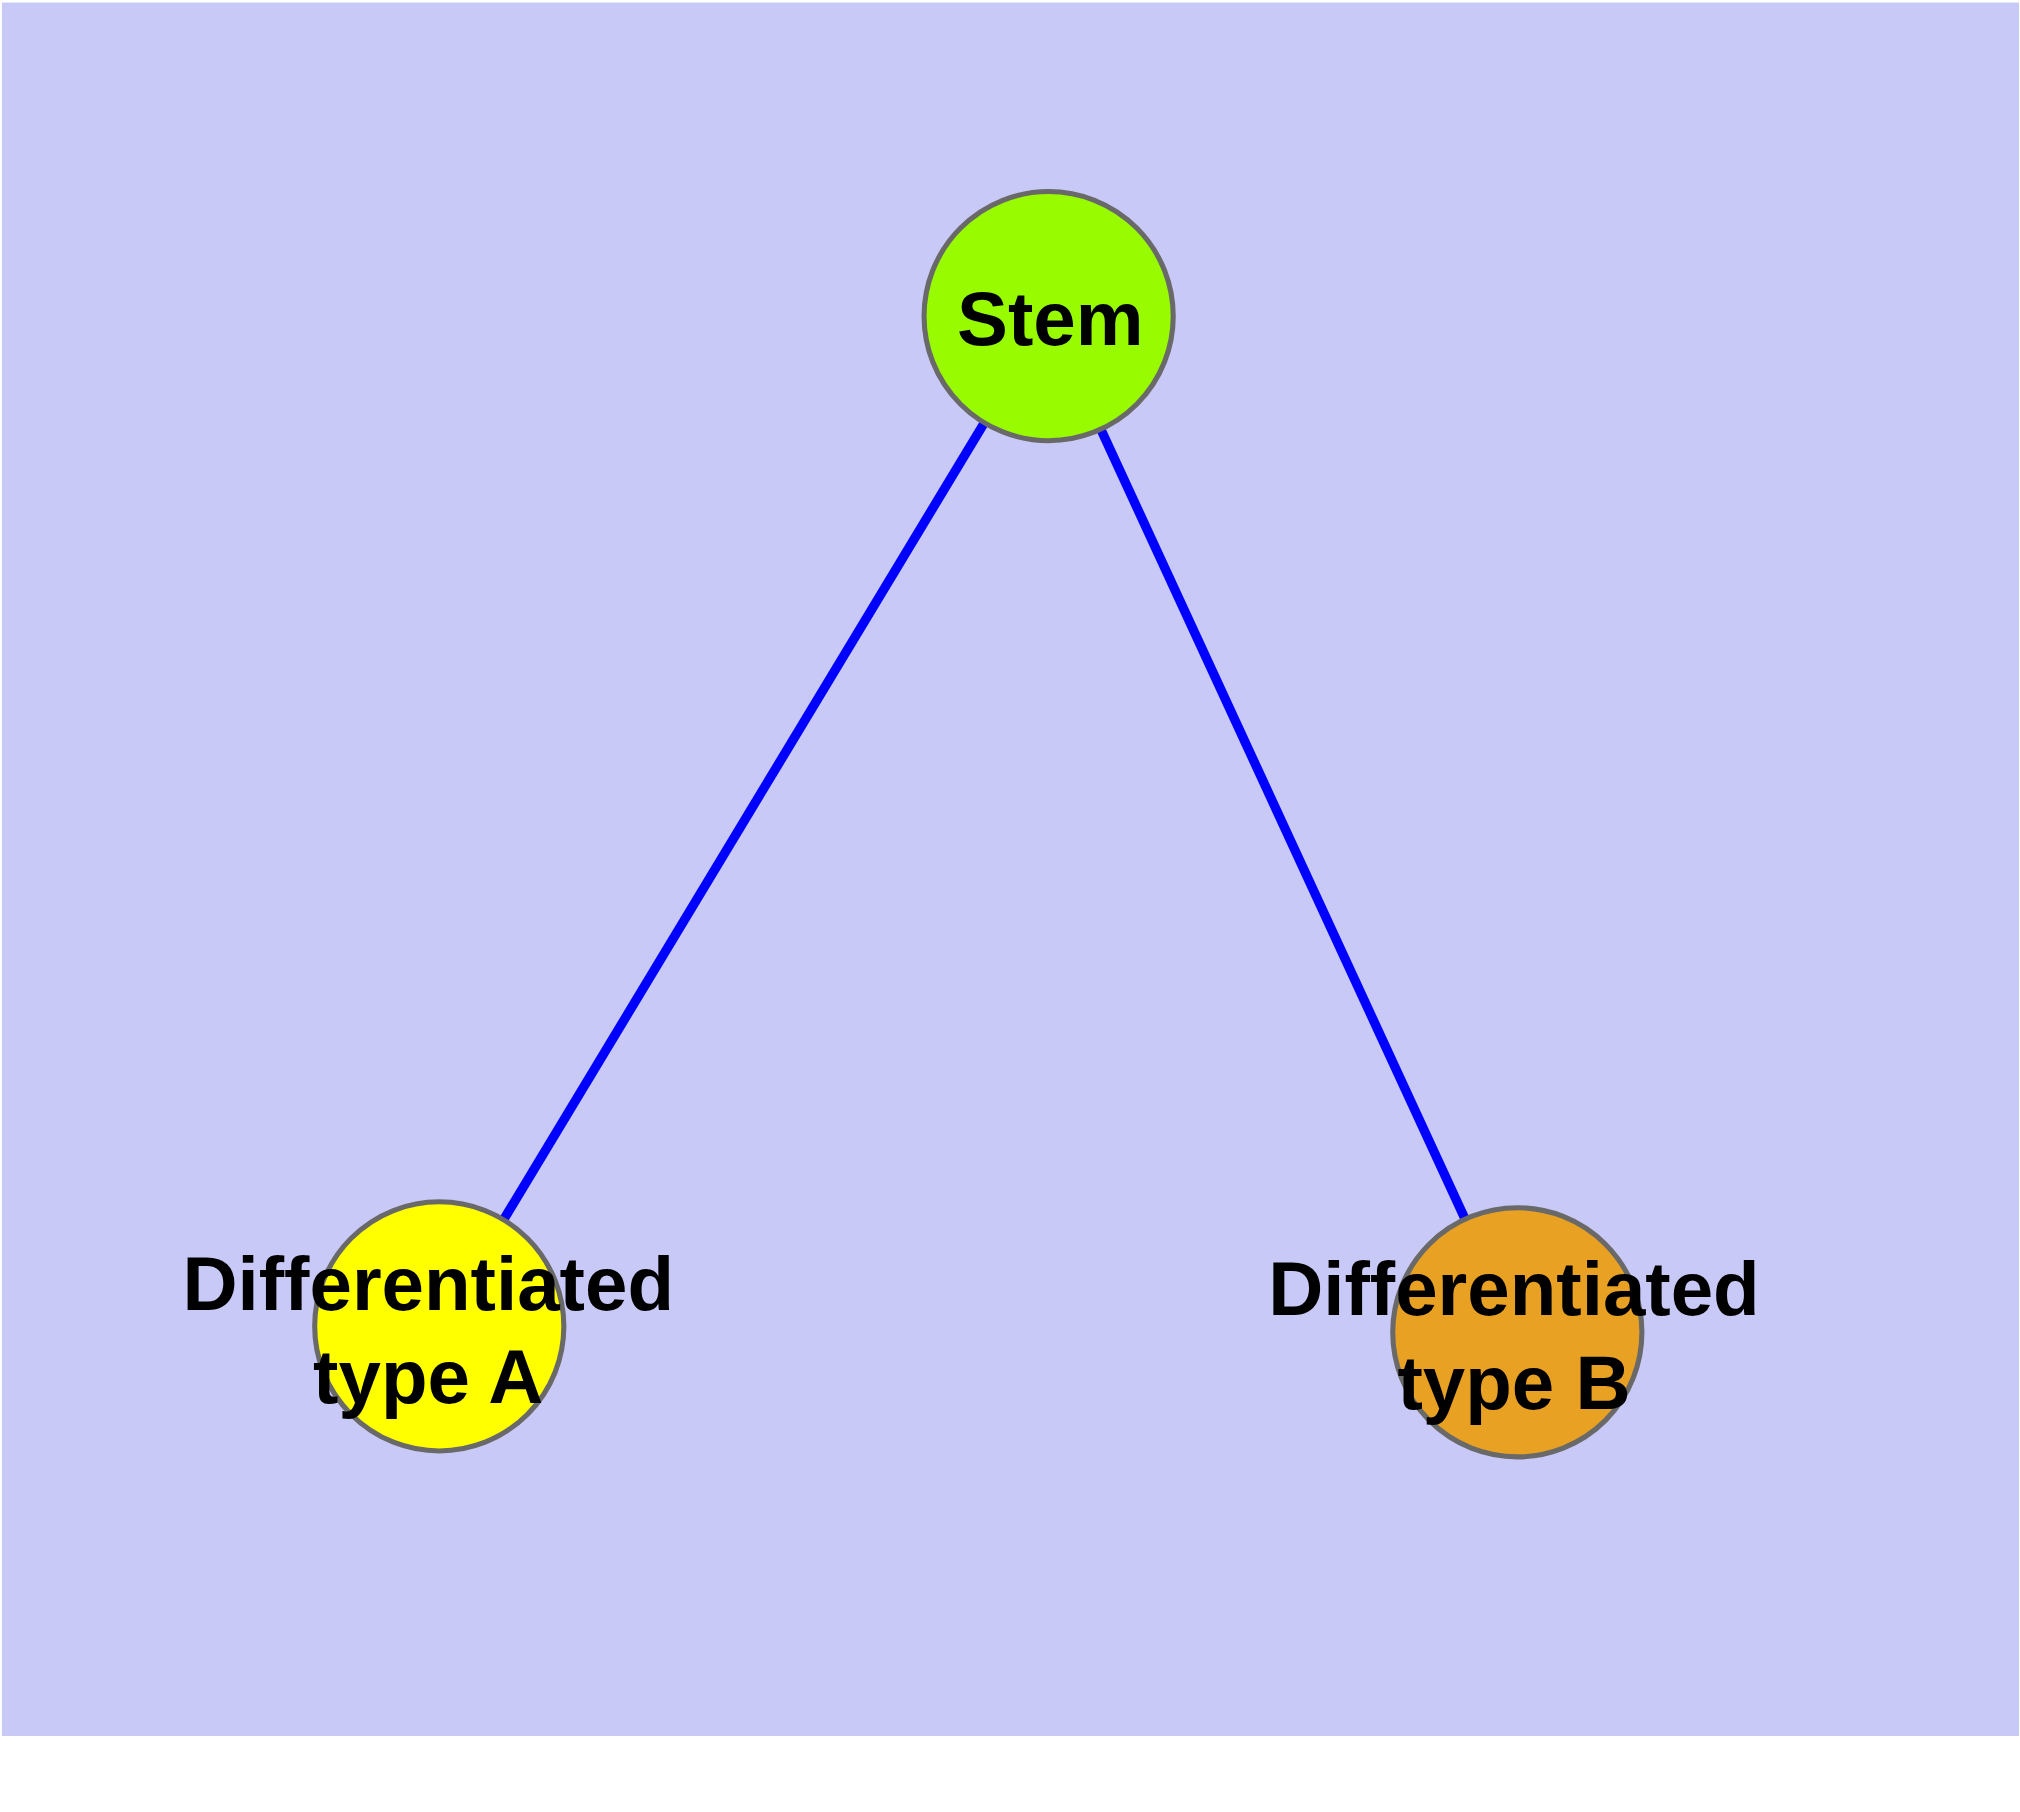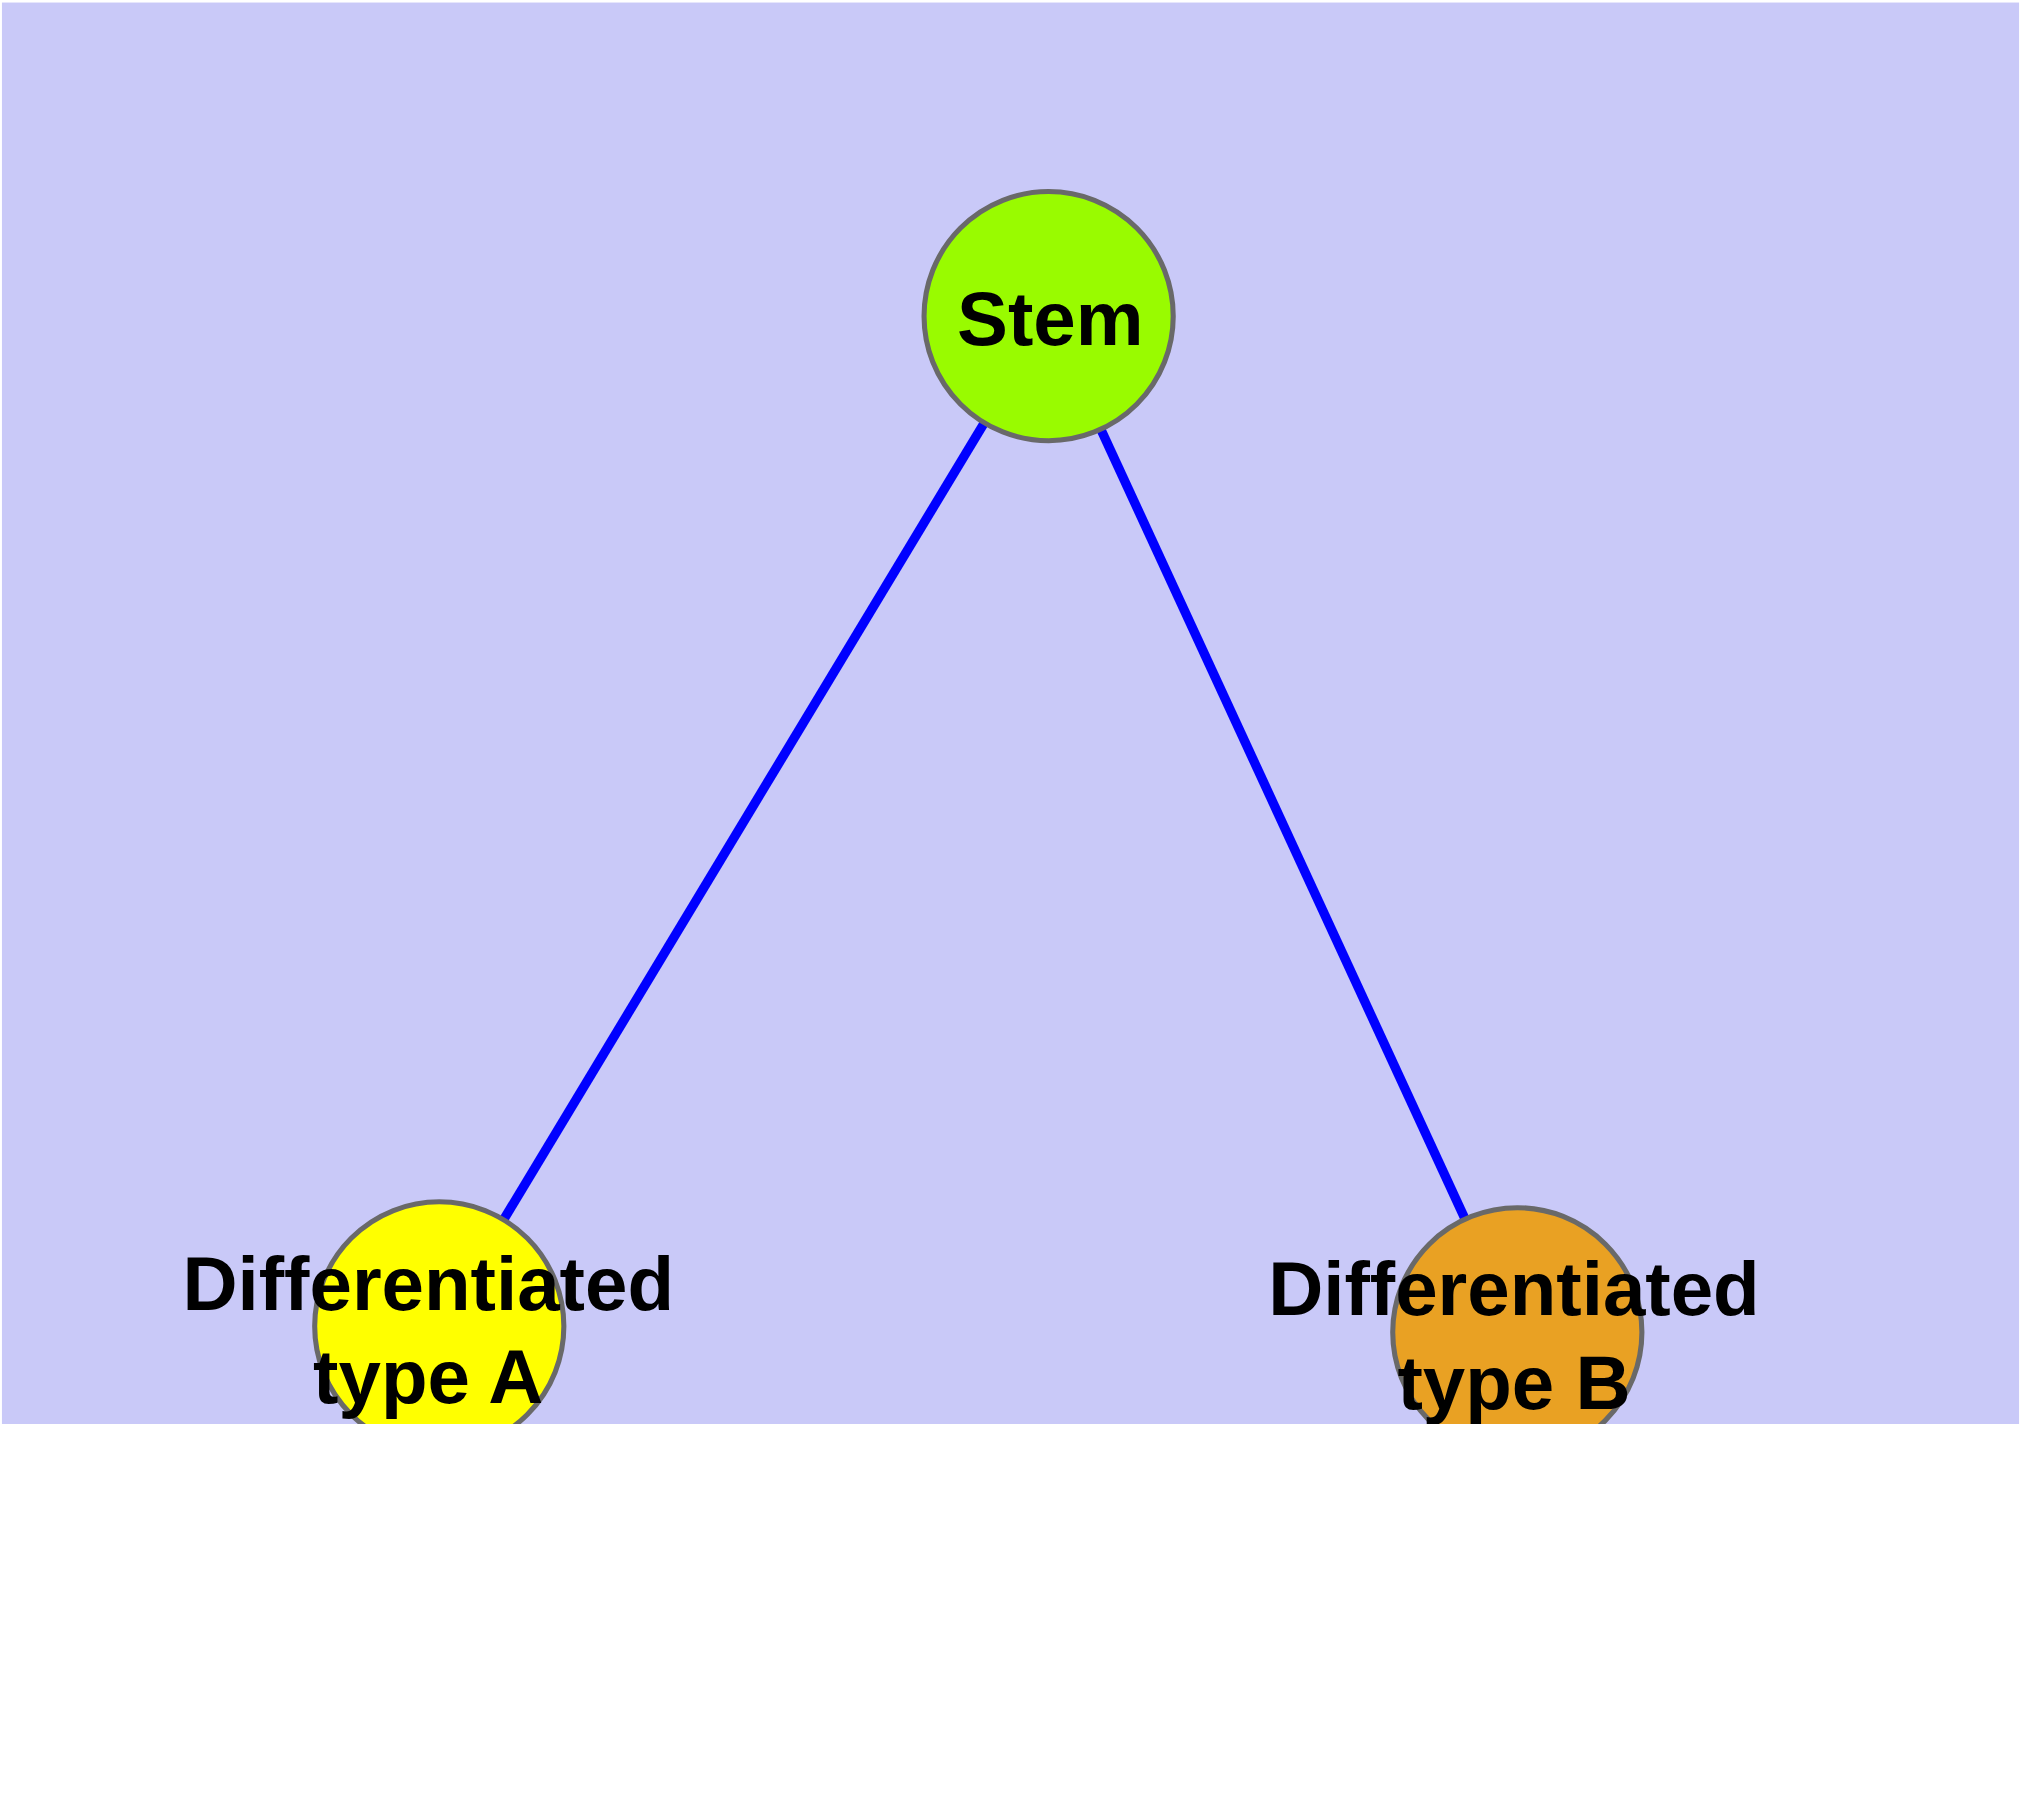--- a/index.html
+++ b/index.html
@@ -2,21 +2,21 @@
 <html style="font-size:13.6px"><head>
 <meta charset="utf-8">
 <style>
   html, body {
     margin: 0;
     padding: 0;
     background: #FFFFFF;
   }
   .canvas-wrap {
     width: 2021px;
-    height: 1424px;
+    height: 1736px;
     position: relative;
     background: #FFFFFF;
   }
   svg { display: block; }
   .node-label {
     font-family: "Liberation Sans", sans-serif;
     font-weight: bold;
     font-size: 90px;
     fill: #000000;
     text-anchor: middle;

